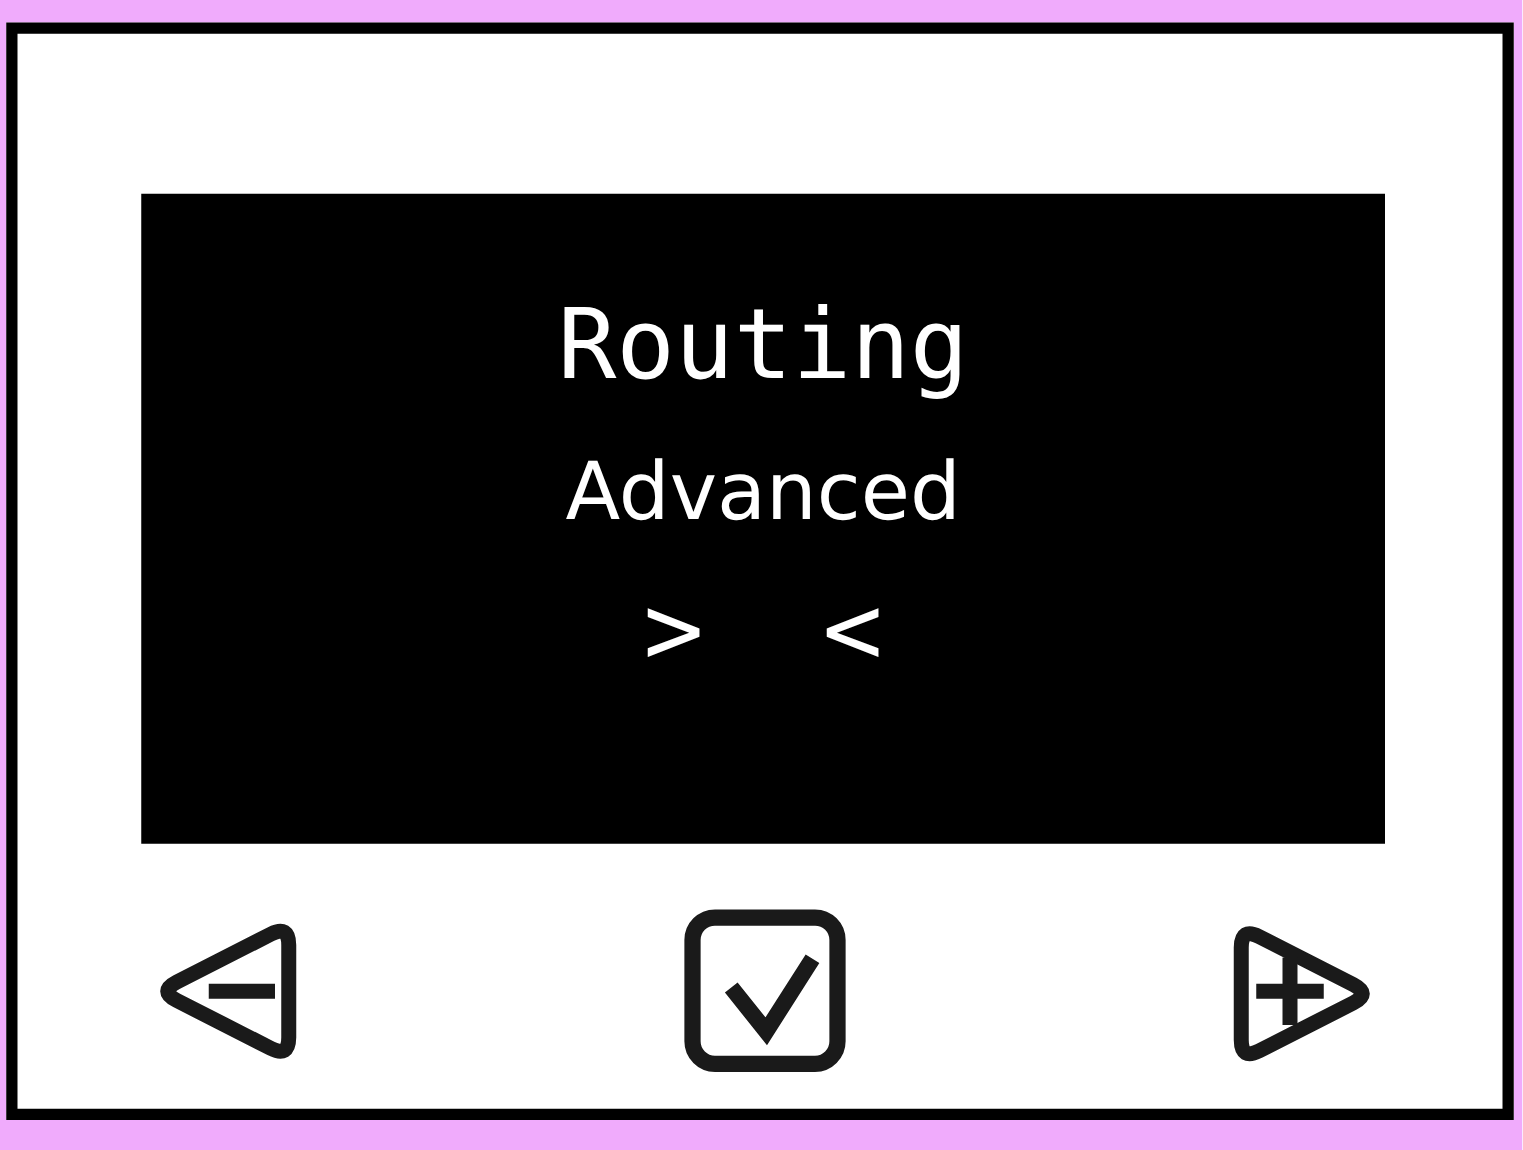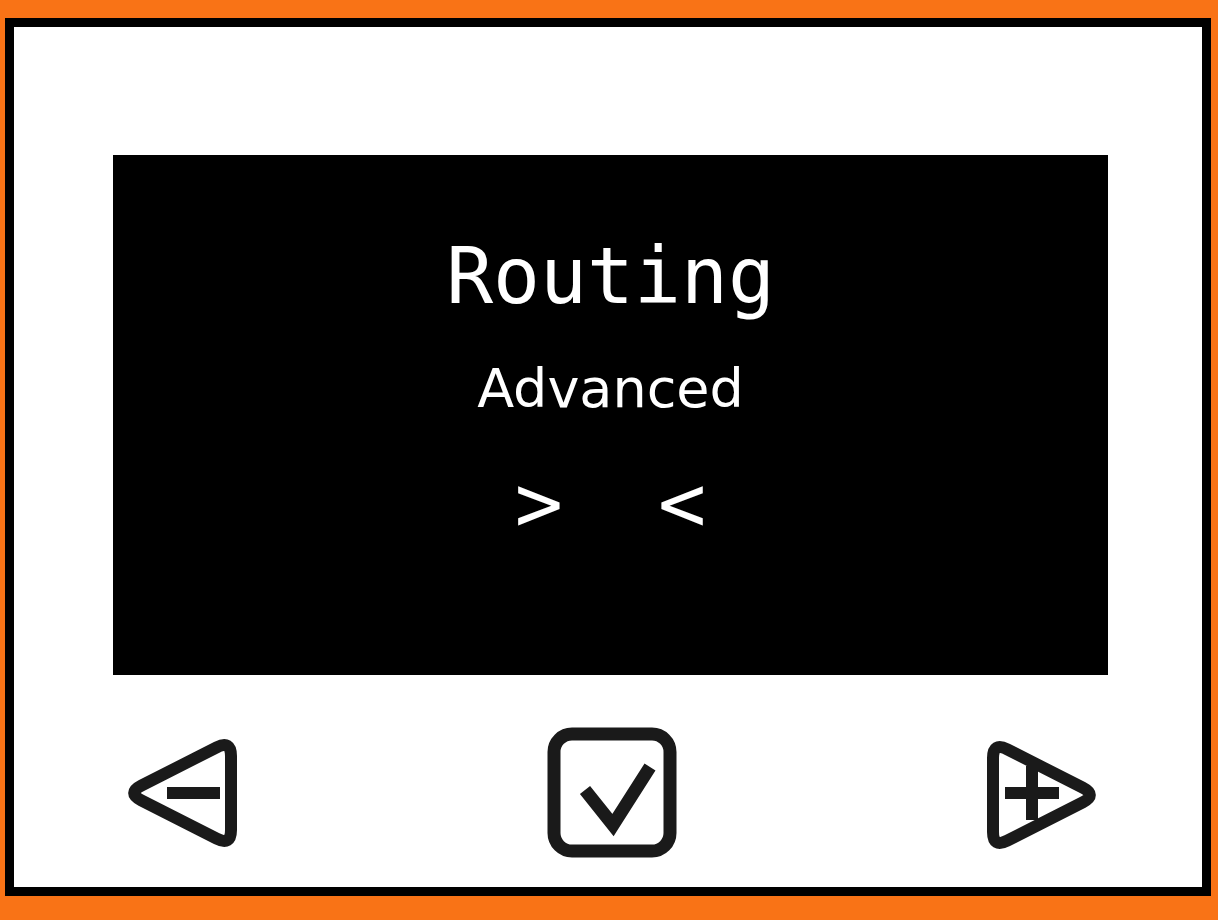--- a/index.html
+++ b/index.html
@@ -1,20 +1,20 @@
 <!DOCTYPE html>
 <html><head>
 <meta charset="utf-8">
 <style>
   html, body { margin: 0; padding: 0; background: #ffffff; }
   .page {
     position: relative;
     width: 1218px;
     height: 920px;
-    background: #f97316;
+    background: #f0abfc;
     overflow: hidden;
   }
   .frame {
     position: absolute;
     left: 5px; top: 18px;
     width: 1206px; height: 878px;
     border: 9px solid #000000;
     box-sizing: border-box;
     background: #ffffff;
   }
@@ -33,21 +33,21 @@
     white-space: pre;
   }
   .title {
     top: 82px;
     font-family: "DejaVu Sans Mono", monospace;
     font-size: 78px;
   }
   .submenu {
     top: 207px;
     font-family: "DejaVu Sans", sans-serif;
-    font-size: 54px;
+    font-size: 64px;
   }
   .selector {
     top: 309px;
     font-family: "DejaVu Sans Mono", monospace;
     font-size: 80px;
     display: flex;
     justify-content: center;
     column-gap: 95px;
   }
   .btn {

